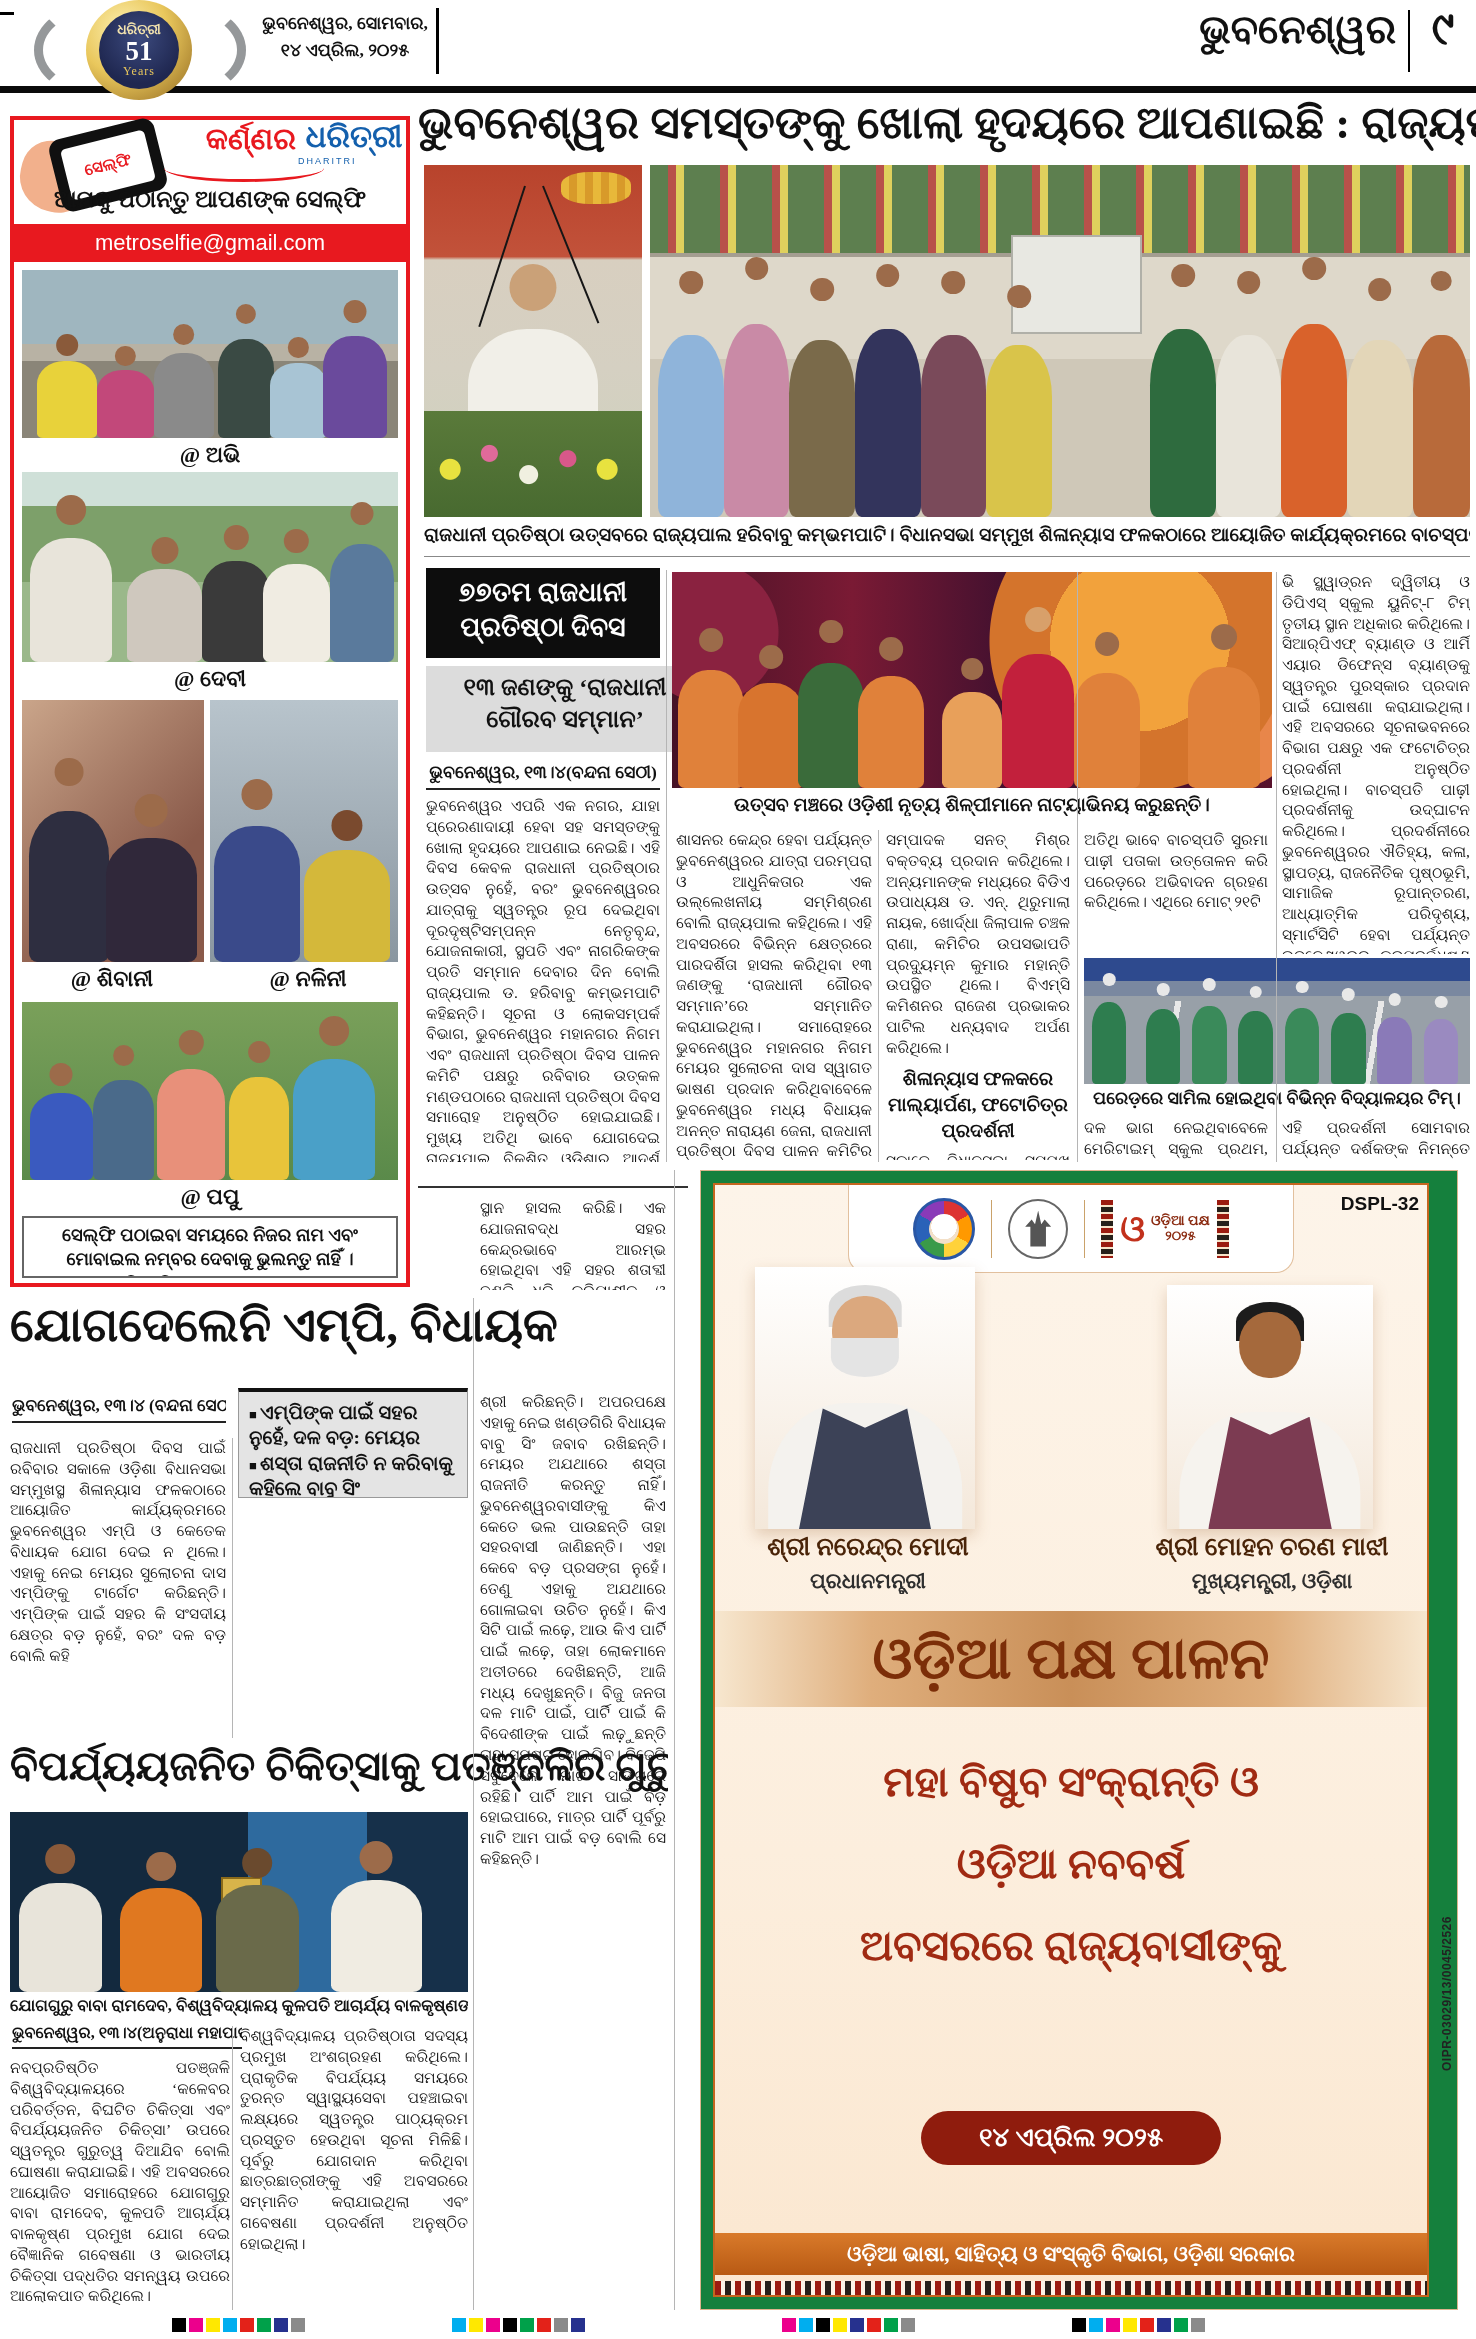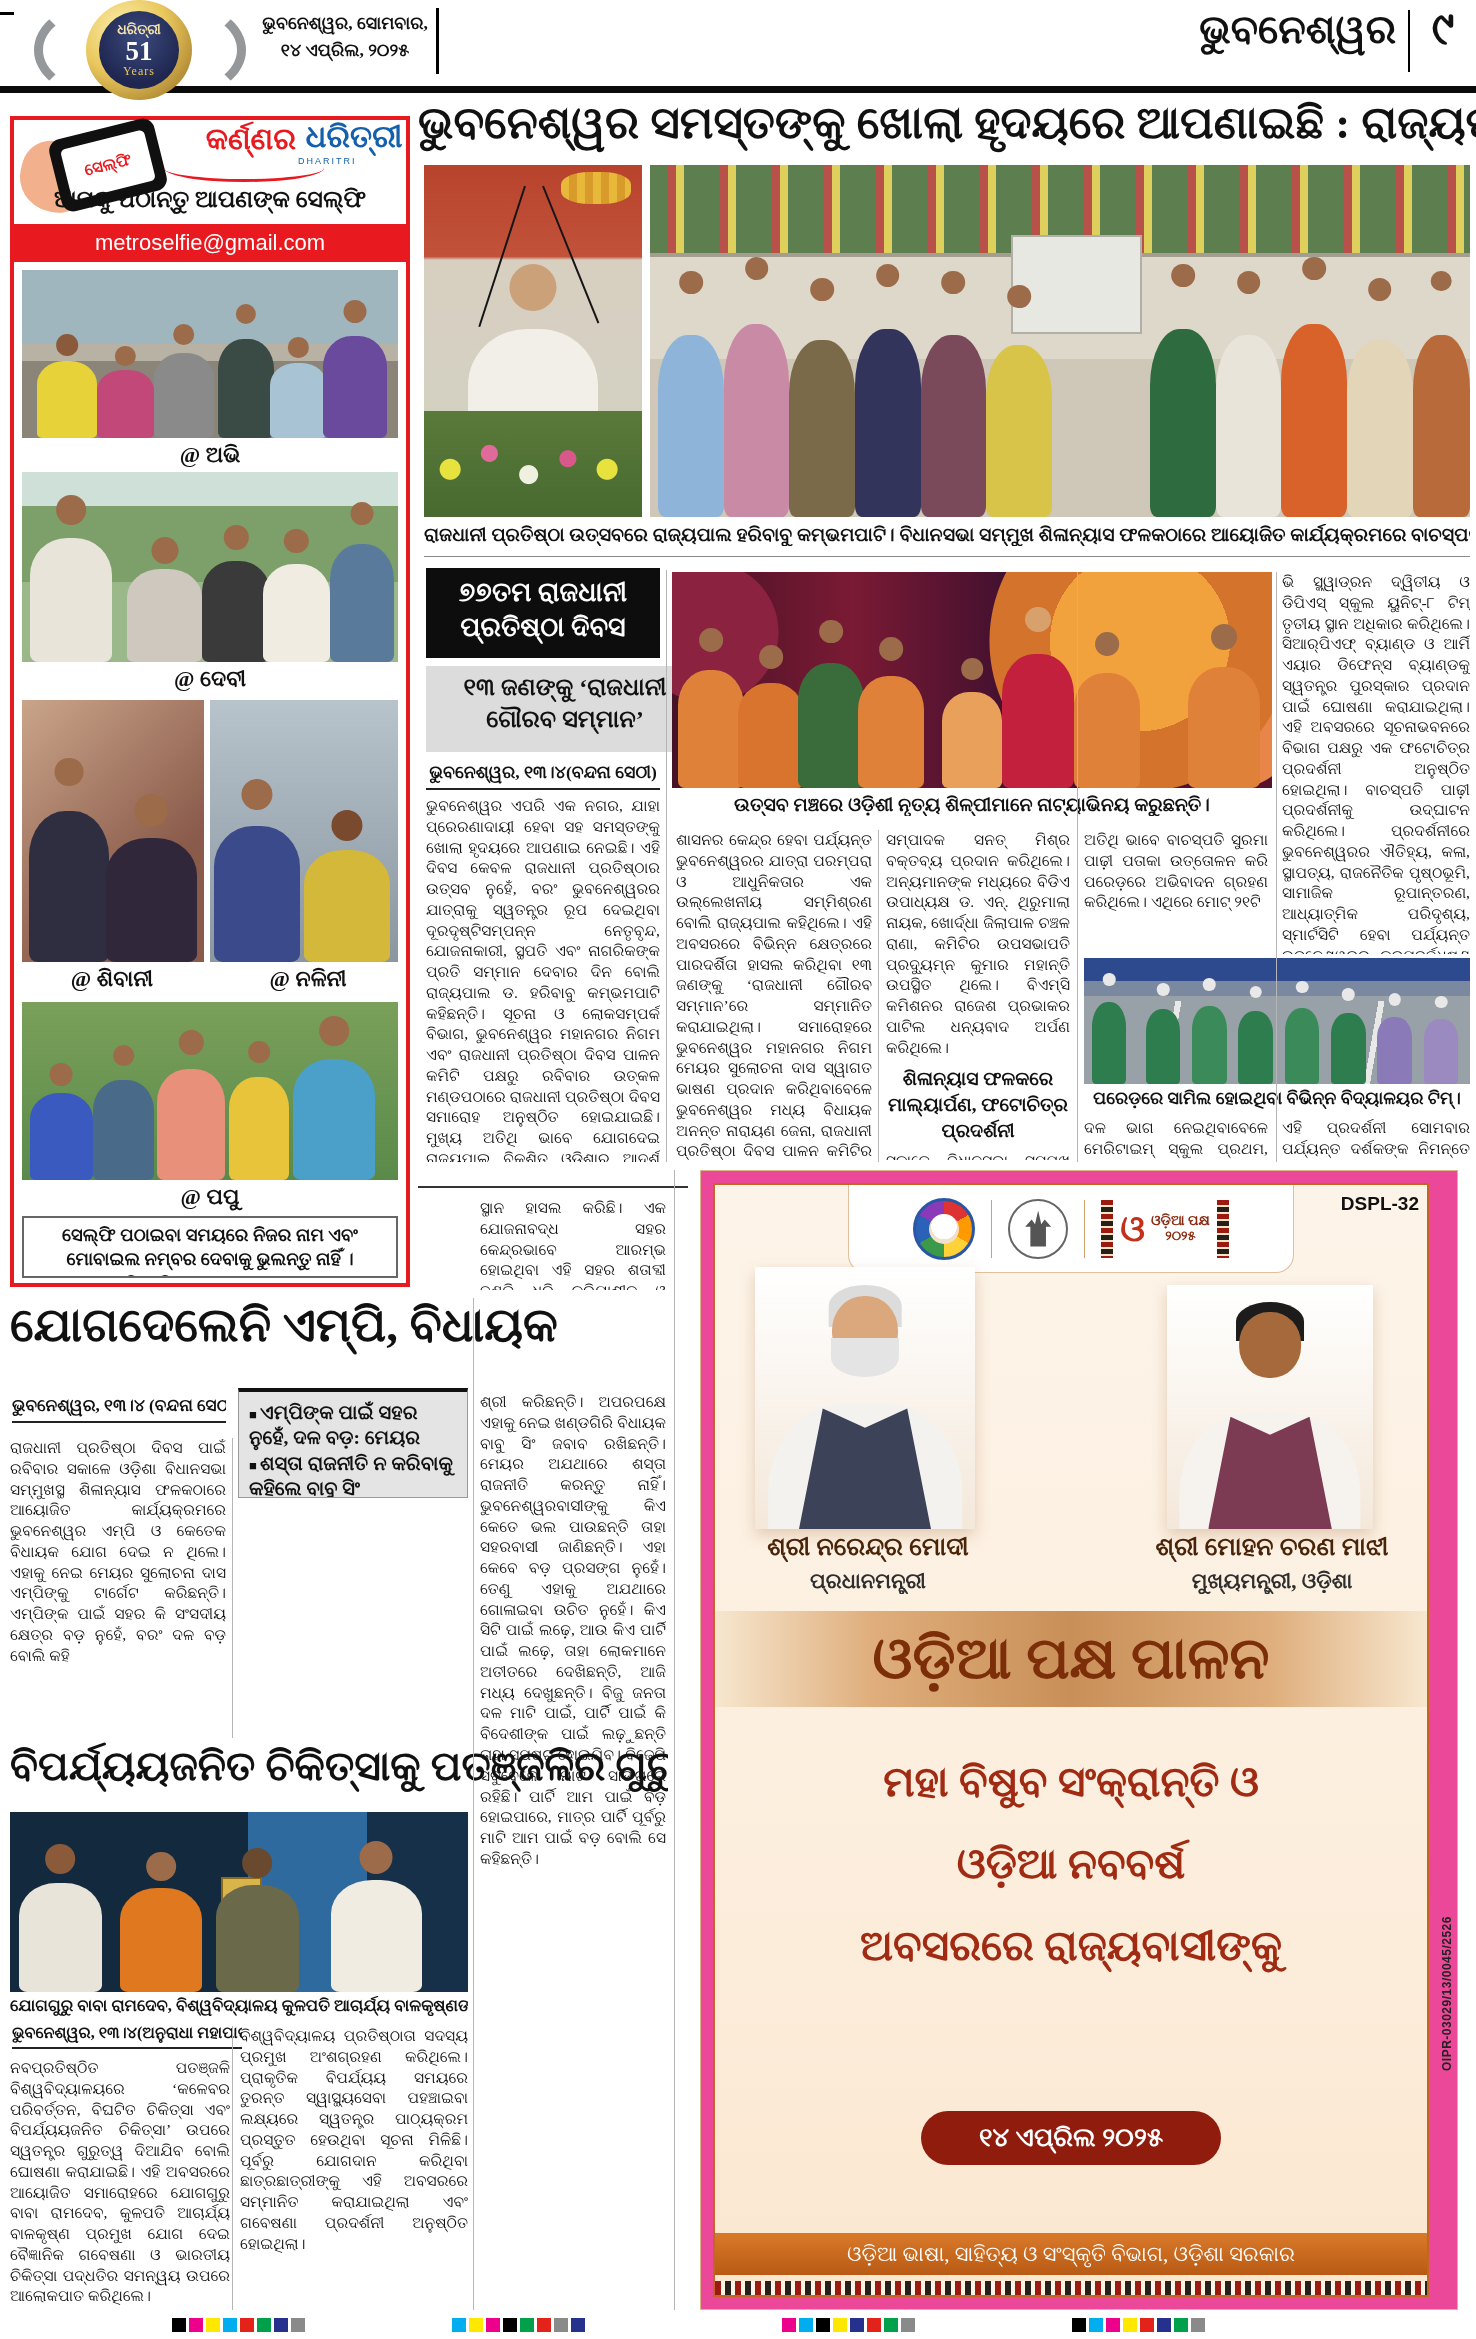--- a/index.html
+++ b/index.html
@@ -110,21 +110,21 @@
   .midcol2{left:480px;top:1392px;width:186px;height:916px;}
 
   
   .pat-headline{left:10px;top:1742px;width:658px;height:64px;font-size:41px;font-weight:700;white-space:nowrap;overflow:hidden;}
   .pat-cap{left:10px;top:1996px;width:458px;font-size:16.5px;font-weight:700;white-space:nowrap;overflow:hidden;}
   .pat-date{left:12px;top:2024px;width:230px;font-size:16px;}
   .pat-colA{left:10px;top:2058px;width:220px;height:252px;}
   .pat-colB{left:240px;top:2026px;width:228px;height:284px;}
 
   
-  .ad{left:700px;top:1170px;width:758px;height:1140px;background:#ec4899;border:1px solid #dcb48e;z-index:3;}
+  .ad{left:700px;top:1170px;width:758px;height:1140px;background:#15803d;border:1px solid #dcb48e;z-index:3;}
   .ad-inner{position:absolute;left:12px;top:12px;right:28px;bottom:12px;border:2px solid #c4661f;
     background:linear-gradient(180deg,#fdf4e9 0%,#fceedd 60%,#fbe7d0 100%);overflow:hidden;}
   .ad-code{position:absolute;right:8px;top:8px;font-family:"Liberation Sans",sans-serif;font-weight:700;font-size:19px;color:#111;}
   .ad-tab{position:absolute;left:50%;transform:translateX(-50%);top:0;width:446px;height:88px;background:#fff;border:1px solid #e2c09e;border-top:none;border-radius:0 0 18px 18px;display:flex;align-items:center;justify-content:center;gap:16px;}
   .logo1{width:62px;height:62px;border-radius:50%;border:3px solid #2a57a5;position:relative;
     background:conic-gradient(#d33 0 60deg,#f90 60deg 120deg,#ffd23a 120deg 180deg,#3a9a4a 180deg 240deg,#2a62b8 240deg 300deg,#8a3ab8 300deg 360deg);}
   .logo1::after{content:"";position:absolute;inset:13px;border-radius:50%;background:radial-gradient(circle at 50% 42%,#fff 0 55%,#f3e0c8 56%);}
   .tabdiv{width:1px;height:58px;background:#caa26a;}
   .logo2{width:60px;height:60px;border-radius:50%;background:#fff;border:2px solid #666;position:relative;}
   .logo2::after{content:"";position:absolute;left:50%;top:50%;width:26px;height:36px;transform:translate(-50%,-50%);background:#555;
@@ -152,21 +152,21 @@
   .pm-name{left:0;top:348px;width:306px;}
   .pm-role{left:0;top:384px;width:306px;}
   .cm-name{left:404px;top:348px;width:306px;}
   .cm-role{left:404px;top:384px;width:306px;}
   .ad-titleband{position:absolute;left:0;right:0;top:426px;height:96px;display:flex;align-items:center;justify-content:center;
     background:linear-gradient(90deg,#f7e7cf 0%,#dfae7c 22%,#c98f58 50%,#dfae7c 78%,#f7e7cf 100%);}
   .ad-title{font-size:58px;font-weight:800;color:#7c2e08;white-space:nowrap;}
   .ad-msg{position:absolute;left:0;right:0;top:556px;text-align:center;color:#a02a12;font-weight:800;}
   .ad-msg div{font-size:42px;line-height:82px;white-space:nowrap;overflow:hidden;}
   .ad-date{position:absolute;left:50%;transform:translateX(-50%);top:926px;width:300px;height:54px;border-radius:27px;background:#8f1c0d;color:#fff;font-size:26px;font-weight:700;display:flex;align-items:center;justify-content:center;white-space:nowrap;}
-  .ad-foot{position:absolute;left:0;right:0;top:1048px;height:42px;background:linear-gradient(180deg,#d97a2a,#b85a14);color:#fff;display:flex;align-items:center;justify-content:center;font-size:21px;font-weight:400;white-space:nowrap;overflow:hidden;}
+  .ad-foot{position:absolute;left:0;right:0;top:1048px;height:42px;background:linear-gradient(180deg,#d97a2a,#b85a14);color:#fff;display:flex;align-items:center;justify-content:center;font-size:21px;font-weight:700;white-space:nowrap;overflow:hidden;}
   .ad-pattern{position:absolute;left:0;right:0;top:1096px;height:14px;
     background:repeating-linear-gradient(90deg,#9b1b10 0 6px,#fdf3e7 6px 10px,#26201a 10px 16px,#fdf3e7 16px 20px);}
   .oipr{position:absolute;right:3px;top:560px;height:340px;writing-mode:vertical-rl;transform:rotate(180deg);
     font-family:"Liberation Sans",sans-serif;font-size:12px;font-weight:700;color:#222;letter-spacing:.5px;}
 
   
   .rg{position:absolute;top:2318px;display:flex;gap:3px;}
   .rg i{width:14px;height:14px;display:block;}
   .rc1{background:#000;}.rc2{background:#00aeef;}.rc3{background:#ec008c;}.rc4{background:#ffe800;}
   .rc5{background:#e32219;}.rc6{background:#00a14a;}.rc7{background:#26318e;}.rc8{background:#8a8a8a;}

